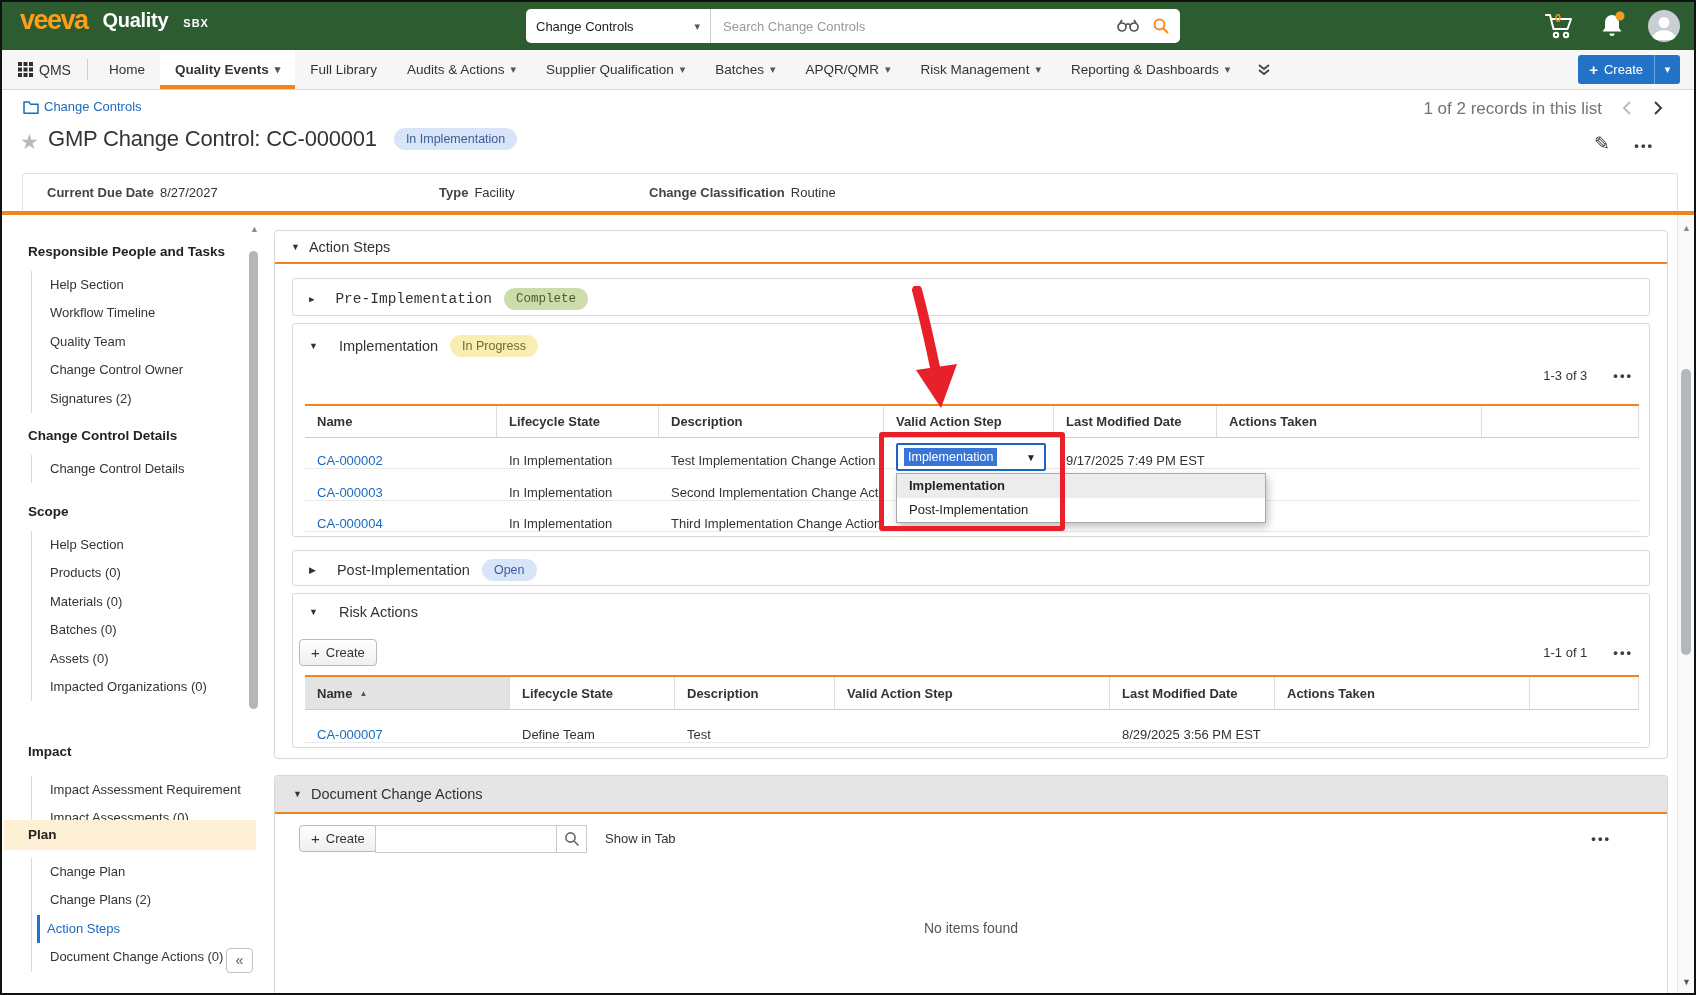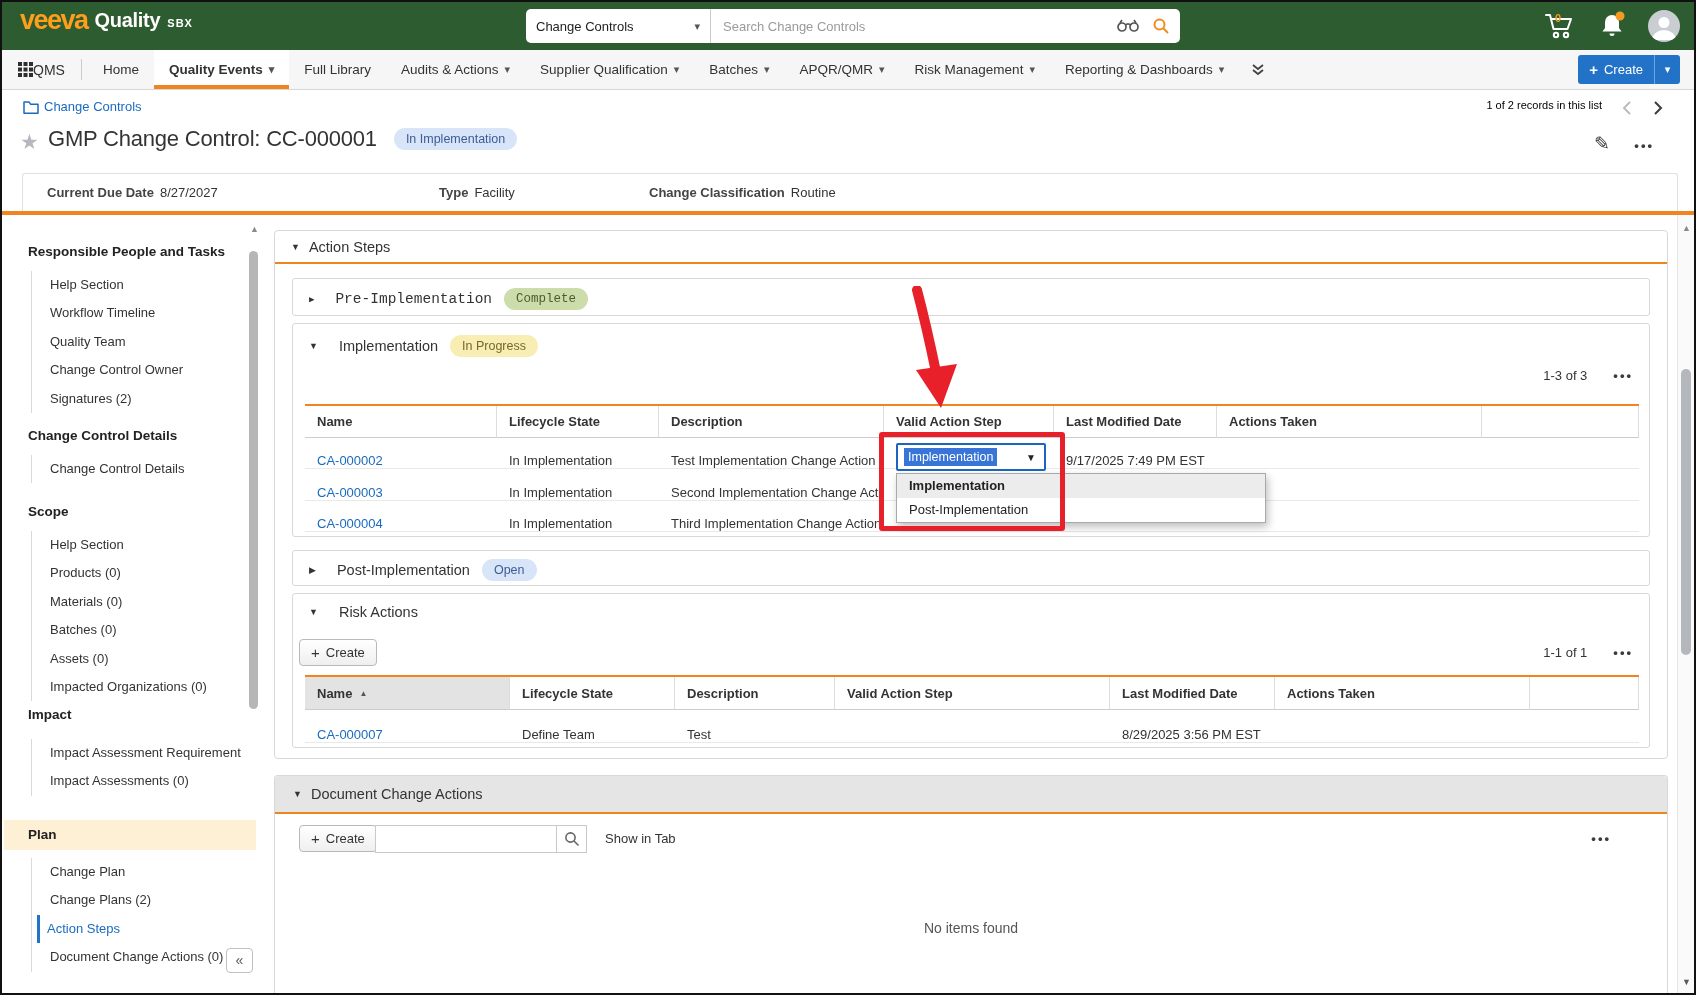--- a/index.html
+++ b/index.html
@@ -3,55 +3,55 @@
 <meta charset="utf-8">
 <style>
   * { margin:0; padding:0; box-sizing:border-box; }
   html,body { background:#888; }
   body { font-family:"Liberation Sans", sans-serif; }
   .page { position:relative; width:1696px; height:995px; background:#fff; border:2px solid #111; overflow:hidden; }
   .abs { position:absolute; }
 
   
   .topbar { position:absolute; left:0; top:0; width:100%; height:48px; background:#2E5C31; }
-  .brand { position:absolute; left:18px; top:0; height:36px; display:flex; align-items:center; gap:7px; }
+  .brand { position:absolute; left:18px; top:0; height:36px; display:flex; align-items:center; gap:15px; }
   .veeva { color:#FF9E1B; font-size:27px; font-weight:bold; letter-spacing:-1.5px; }
   .quality { color:#fff; font-size:20px; font-weight:bold; letter-spacing:-.3px; }
   .sbx { color:#fff; font-size:11px; font-weight:bold; letter-spacing:1px; margin-top:5px; }
   .gsearch { position:absolute; left:524px; top:7px; width:654px; height:34px; background:#fff; border-radius:5px; display:flex; align-items:stretch; }
   .gscope { width:185px; display:flex; align-items:center; padding:0 10px; border-right:1px solid #ccc; font-size:13px; color:#222; cursor:pointer; }
   .gscope .lbl { flex:1; }
   .caret::after { content:"▾"; font-size:11px; color:#555; margin-left:6px; }
   .ginput { flex:1; display:flex; position:relative; }
   .ginput input { border:0; outline:0; width:100%; height:100%; padding:0 70px 0 12px; font-size:13px; color:#333; background:transparent; font-family:"Liberation Sans",sans-serif; }
   .ginput input::placeholder { color:#9a9a9a; }
   .binocs { position:absolute; right:40px; top:9px; }
   .gmag { position:absolute; right:10px; top:8px; cursor:pointer; }
   .topicons { position:absolute; right:14px; top:0; height:48px; display:flex; align-items:center; gap:22px; }
   .cart { position:relative; width:32px; height:30px; cursor:pointer; }
   .cart .zero { position:absolute; left:11px; top:1px; color:#F59A23; font-size:11px; font-weight:bold; }
   .bell { position:relative; cursor:pointer; }
   .avatar { width:32px; height:32px; border-radius:50%; background:#c9ced3; position:relative; overflow:hidden; cursor:pointer; }
 
   
   .navbar { position:absolute; left:0; top:48px; width:100%; height:40px; background:#f6f6f6; border-bottom:1px solid #d8d8d8; display:flex; align-items:stretch; }
-  .nav-app { display:flex; align-items:center; gap:0; padding:0 16px 0 16px; font-size:14px; color:#333; cursor:pointer; }
+  .nav-app { display:flex; align-items:center; gap:6px; padding:0 16px 0 16px; font-size:14px; color:#333; cursor:pointer; }
   .nav-divider { width:1px; background:#ccc; margin:9px 6px 9px 0; }
   .tab { display:flex; align-items:center; padding:0 15px; font-size:13.5px; color:#333; cursor:pointer; white-space:nowrap; }
   .tab.active { background:#fff; font-weight:bold; box-shadow:inset 0 -4px 0 #F0841F; }
   .nav-more { display:flex; align-items:center; padding:0 12px; cursor:pointer; }
   .create-split { position:absolute; right:14px; top:5px; height:29px; display:flex; border-radius:3px; overflow:hidden; }
   .create-main { background:#2272C8; color:#fff; font-size:13px; display:flex; align-items:center; gap:6px; padding:0 11px; cursor:pointer; }
   .create-main .plus { font-size:15px; font-weight:bold; }
   .create-caret { background:#2272C8; border-left:1px solid rgba(255,255,255,.35); width:26px; display:flex; align-items:center; justify-content:center; color:#fff; cursor:pointer; }
   .create-caret::after { content:"▾"; font-size:11px; }
 
   
   .crumb-link { position:absolute; left:42px; top:97px; font-size:13px; color:#1A6BC0; cursor:pointer; }
-  .crumb-pager { position:absolute; right:92px; top:97px; font-size:11px; color:#000000; }
+  .crumb-pager { position:absolute; right:92px; top:97px; font-size:17px; color:#737373; }
   .chev { cursor:pointer; }
   .star { position:absolute; left:18px; top:128px; font-size:21px; color:#b5b9bd; cursor:pointer; }
   .title-row { position:absolute; left:46px; top:124px; display:flex; align-items:center; gap:17px; }
   .page-title { font-size:22px; font-weight:normal; color:#333; letter-spacing:-.2px; }
   .pill { display:inline-block; font-size:12.5px; padding:4px 12px; border-radius:12px; white-space:nowrap; }
   .pill.blue { background:#D8E5F8; color:#3D5C96; }
   .pill.green { background:#CDDCAB; color:#4A5F28; }
   .pill.yellow { background:#F8EEB4; color:#756A28; }
   .pencil { position:absolute; right:84px; top:130px; font-size:19px; color:#333; cursor:pointer; }
   .dots { color:#3d3d3d; font-size:13px; font-weight:bold; letter-spacing:2px; cursor:pointer; }
@@ -298,21 +298,21 @@
       <div class="side-h">Scope</div>
       <div class="side-items">
         <div class="side-item">Help Section</div>
         <div class="side-item">Products (0)</div>
         <div class="side-item">Materials (0)</div>
         <div class="side-item">Batches (0)</div>
         <div class="side-item">Assets (0)</div>
         <div class="side-item">Impacted Organizations (0)</div>
       </div>
     </div>
-    <div class="side-sec" style="top:485px;">
+    <div class="side-sec" style="top:522px;">
       <div class="side-h">Impact</div>
       <div class="side-items" style="margin-top:9px;">
         <div class="side-item">Impact Assessment Requirement</div>
         <div class="side-item">Impact Assessments (0)</div>
       </div>
     </div>
     <div class="side-sec" style="top:605px;">
       <div class="side-h hl">Plan</div>
       <div class="side-items" style="margin-top:8px;">
         <div class="side-item">Change Plan</div>

